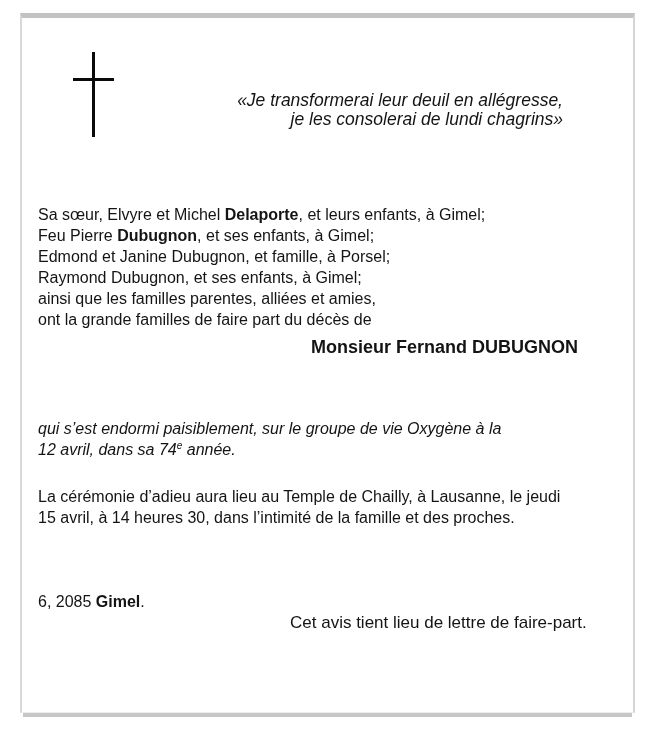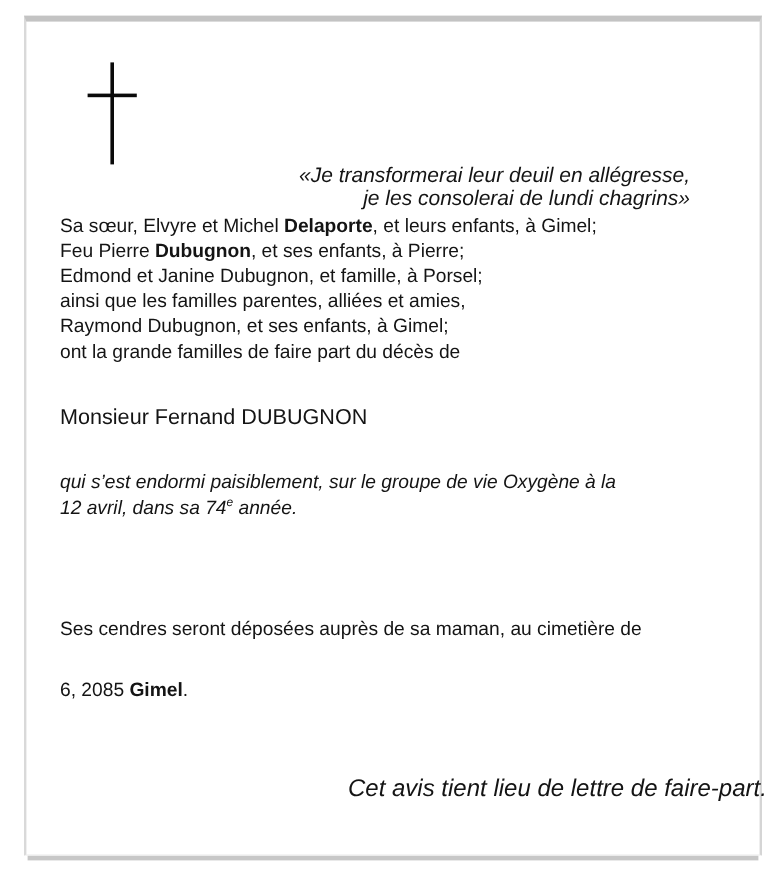--- a/index.html
+++ b/index.html
@@ -36,60 +36,59 @@
   .cross-h {
     position: absolute;
     left: 51px;
     top: 60px;
     width: 41px;
     height: 3px;
     background: #0a0a0a;
   }
   .quote {
     position: absolute;
-    right: 58px;
+    right: 70px;
     top: 73px;
     text-align: right;
     font-style: italic;
     font-size: 17.5px;
     line-height: 19px;
     white-space: nowrap;
-    margin-top: 46px;
   }
   .block {
     position: absolute;
-    left: 28px;
+    left: 16px;
     font-size: 16px;
     line-height: 21px;
     white-space: nowrap;
+    margin-top: 26px;
   }
   .family  { top: 160px; }
   .p1      { top: 374px; font-style: italic; }
   .p2      { top: 442px; }
   .p3      { top: 496px; }
   .p4      { top: 547px; }
   .title {
     position: absolute;
     left: 28px;
     top: 318px;
     width: 528px;
-    text-align: left;
-    font-weight: normal;
+    text-align: right;
+    font-weight: bold;
     font-size: 18px;
     line-height: 22px;
     white-space: nowrap;
   }
   .closing {
     position: absolute;
     left: 268px;
-    top: 629px;
-    font-size: 20px;
+    top: 594px;
+    font-size: 17px;
     line-height: 21px;
     white-space: nowrap;
-    font-style: italic;
   }
   b { font-weight: 700; }
   sup {
     font-size: 10px;
     line-height: 0;
     vertical-align: 6px;
   }
 </style>
 </head>
 <body>
@@ -99,37 +98,40 @@
   <span class="cross-v"></span>
   <span class="cross-h"></span>
 
   <div class="quote">
     <div>«Je transformerai leur deuil en allégresse,</div>
     <div>je les consolerai de lundi chagrins»</div>
   </div>
 
   <div class="block family">
     <div><span>Sa sœur, Elvyre et Michel </span><b>Delaporte</b><span>, et leurs enfants, à Gimel;</span></div>
-    <div><span>Feu Pierre </span><b>Dubugnon</b><span>, et ses enfants, à Pierre;</span></div>
+    <div><span>Feu Pierre </span><b>Dubugnon</b><span>, et ses enfants, à Gimel;</span></div>
     <div>Edmond et Janine Dubugnon, et famille, à Porsel;</div>
+    <div>Raymond Dubugnon, et ses enfants, à Gimel;</div>
     <div>ainsi que les familles parentes, alliées et amies,</div>
-    <div>Raymond Dubugnon, et ses enfants, à Gimel;</div>
     <div>ont la grande familles de faire part du décès de</div>
   </div>
 
   <div class="title">Monsieur Fernand DUBUGNON</div>
 
   <div class="block p1">
     <div>qui s’est endormi paisiblement, sur le groupe de vie Oxygène à la</div>
     <div><span>12 avril, dans sa 74</span><sup>e</sup><span> année.</span></div>
   </div>
 
+  <div class="block p2">
+    <div>La cérémonie d’adieu aura lieu au Temple de Chailly, à Lausanne, le jeudi</div>
+    <div>15 avril, à 14 heures 30, dans l’intimité de la famille et des proches.</div>
+  </div>
 
   <div class="block p3">
-    <div>Ses cendres seront déposées auprès de sa maman, au cimetière de</div>
   </div>
 
   <div class="block p4">
     <div><span>6, 2085 </span><b>Gimel</b><span>.</span></div>
   </div>
 
   <div class="closing">Cet avis tient lieu de lettre de faire-part.</div>
 
 </div>
 

